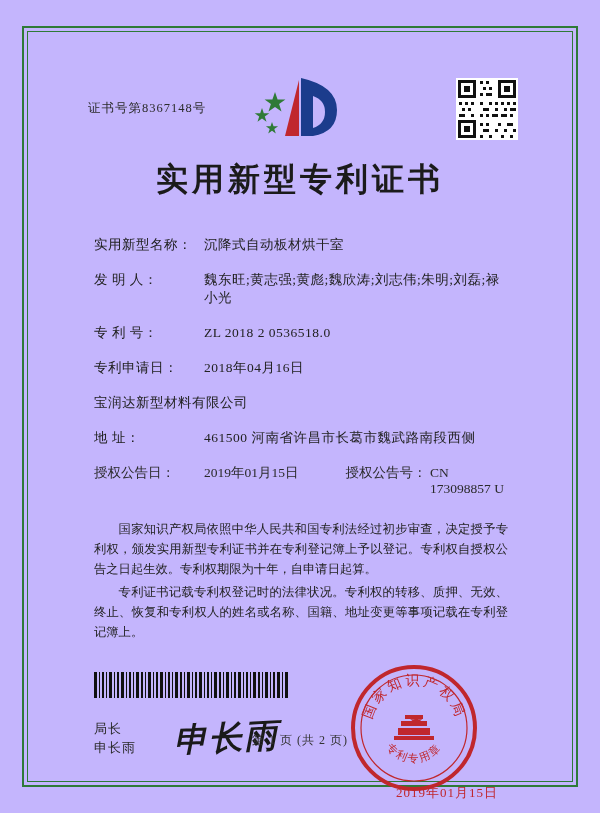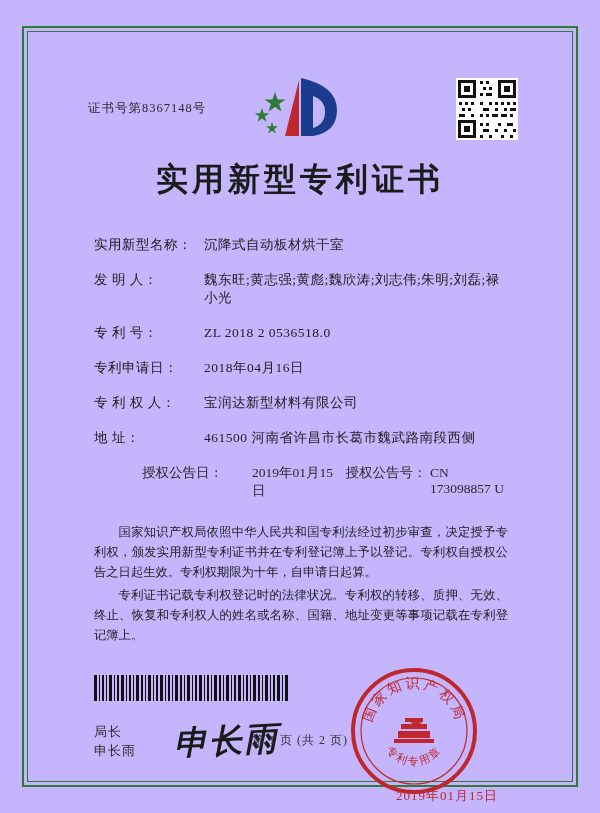--- a/index.html
+++ b/index.html
@@ -114,21 +114,21 @@
     display: flex;
     align-items: baseline;
     margin-bottom: 17px;
     font-size: 13.5px;
   }
   .field-split .half {
     display: flex;
     align-items: baseline;
   }
   .field-split .half.first { width: 248px; flex: 0 0 248px; }
-  .field-split .half .lbl { width: 110px; flex: 0 0 110px; white-space: nowrap; margin-left: 48px; }
+  .field-split .half .lbl { width: 110px; flex: 0 0 110px; white-space: nowrap; }
   .field-split .half .lbl2 { width: 88px; flex: 0 0 88px; white-space: nowrap; text-align: center; }
 
   .paragraphs {
     margin-top: 22px;
     padding: 0 30px 0 32px;
     font-size: 12.3px;
     line-height: 20px;
     color: #222;
     text-align: justify;
   }
@@ -303,21 +303,20 @@
         <span class="lbl">专 利 号：</span>
         <span class="val">ZL 2018 2 0536518.0</span>
       </div>
 
       <div class="field">
         <span class="lbl">专利申请日：</span>
         <span class="val">2018年04月16日</span>
       </div>
 
       <div class="field">
-        <span class="lbl">专 利 权 人：</span>
         <span class="val">宝润达新型材料有限公司</span>
       </div>
 
       <div class="field">
         <span class="lbl">地 址：</span>
         <span class="val">461500 河南省许昌市长葛市魏武路南段西侧</span>
       </div>
 
       <div class="field-split">
         <span class="half first">

